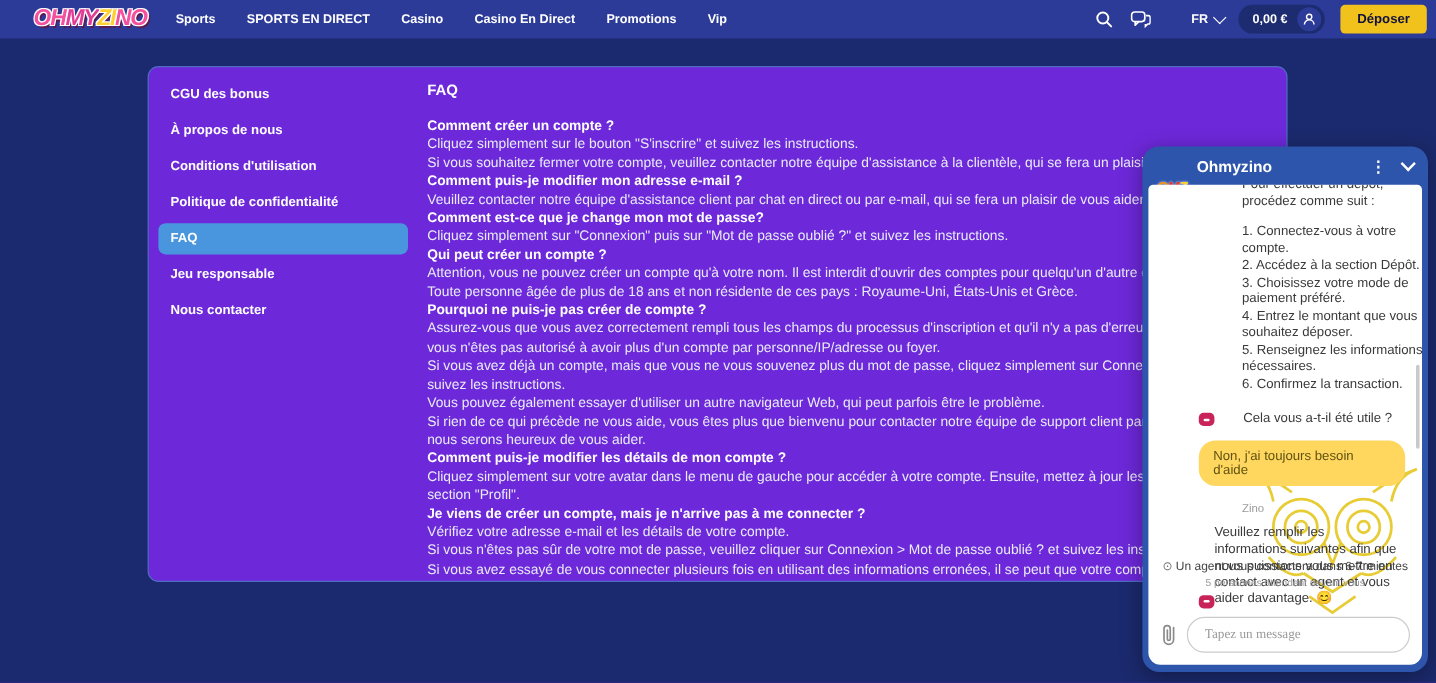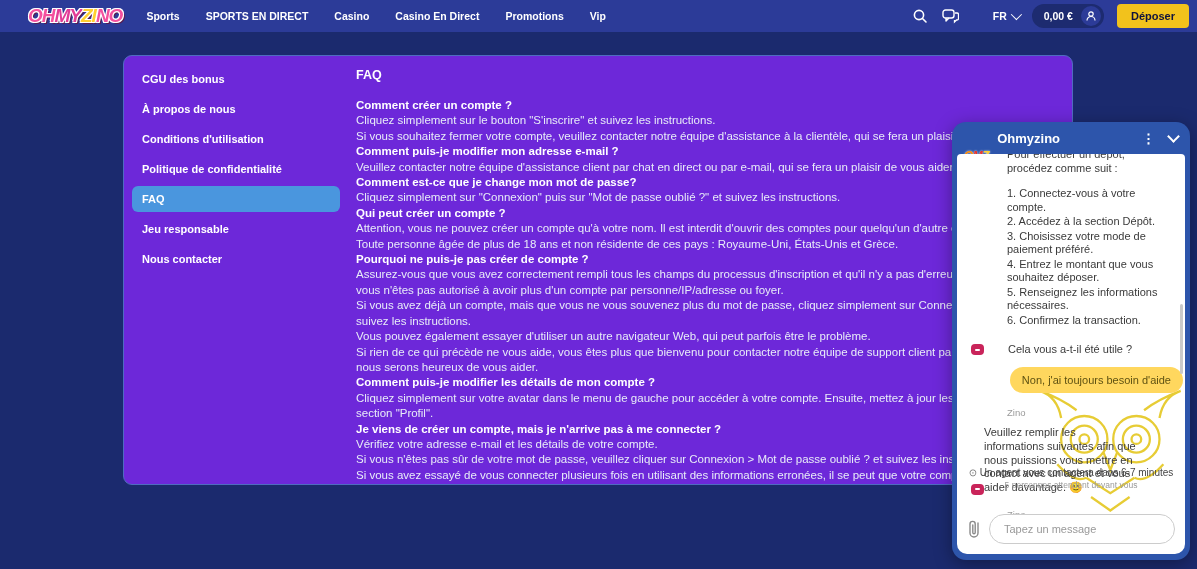--- a/index.html
+++ b/index.html
@@ -46,40 +46,40 @@
                text-shadow:0 0 2px #fff; cursor:default;margin-top:36px; }
   .chat-logo .l1{color:#ff8a00;} .chat-logo .l2{color:#e8332a;} .chat-logo .l3{color:#ffd02e;}
   .chat-title { color:#fff; font-size:13px; font-weight:bold; }
   .chat-hicons { margin-left:auto; display:flex; align-items:center; gap:14px; }
   .kebab { color:#fff; font-size:13px; font-weight:bold; cursor:pointer; line-height:1; }
   .chat-chev { width:9px; height:9px; border-right:2px solid #fff; border-bottom:2px solid #fff;
                transform:rotate(45deg); display:inline-block; cursor:pointer; margin-top:-4px; }
   .chat-body { position:absolute; left:5px; right:5px; top:32px; bottom:6px; background:#fff;
                border-radius:4px 4px 10px 10px; overflow:hidden; }
   .owl { position:absolute; right:2px; bottom:30px; opacity:.85; z-index:0; }
-  .msgs { position:relative; z-index:1; padding:0 2px 0 14px; }
+  .msgs { position:relative; z-index:1; padding:0 14px 0 14px;margin-left:28px; }
   .bot-block { margin-left:36px; margin-top:-6px; color:#3a3a3a; font-size:11px; line-height:13.5px; width:152px; }
   .bot-step { margin-top:1px; }
   .helpful-row { display:flex; align-items:flex-start; gap:24px; margin-top:16px; }
   .bot-avatar { width:13px; height:11px; background:#c9245a; border-radius:4px; flex:0 0 auto; margin-top:1px;
                 display:flex; align-items:center; justify-content:center; }
   .bot-avatar::after { content:""; width:5px; height:2px; background:#fff; border-radius:1px; display:block; }
   .helpful-txt { color:#3a3a3a; font-size:11px; }
   .user-row { display:flex; justify-content:flex-end; margin-top:12px; }
   .user-bubble { background:#ffd75e; color:#5f5212; font-size:11px; border-radius:14px; padding:7px 12px; }
   .zino-label { margin-left:36px; color:#9a9a9a; font-size:9.5px; margin-top:14px; }
   .para-row { display:flex; align-items:flex-end; margin-top:8px; }
   .bot-para { color:#3a3a3a; font-size:11px; line-height:13.8px; width:152px; }
   .status { position:absolute; left:0; right:0; bottom:64px; text-align:center; z-index:1; }
   .status-eta { color:#444; font-size:10px; }
   .status-eta .clock { color:#777; font-size:10px; }
   .status-queue { color:#9a9a9a; font-size:8.5px; margin-top:2px; }
   .input-row { position:absolute; left:10px; right:10px; bottom:10px; display:flex; align-items:center; gap:8px; z-index:2; }
   .chat-input { flex:1; height:30px; border:1px solid #ccc; border-radius:16px; padding:0 14px;
-                font-size:11px; color:#555; outline:none; font-family:Liberation Sans, sans-serif; background:#fff; }
+                font-size:11px; color:#555; outline:none; font-family:Liberation Serif, serif; background:#fff; }
   .chat-input::placeholder { color:#999; }
   .scrollthumb { position:absolute; right:2px; top:150px; width:3px; height:70px; background:#c9c9c9;
                  border-radius:2px; z-index:3; cursor:pointer; }
 </style>
 </head>
 <body>
 
 <div class="navbar">
   <div class="logo"><span class="p1">OH</span><span class="p2">MY</span><span class="p3">ZI</span><span class="p4">NO</span></div>
   <div class="nav-links">

